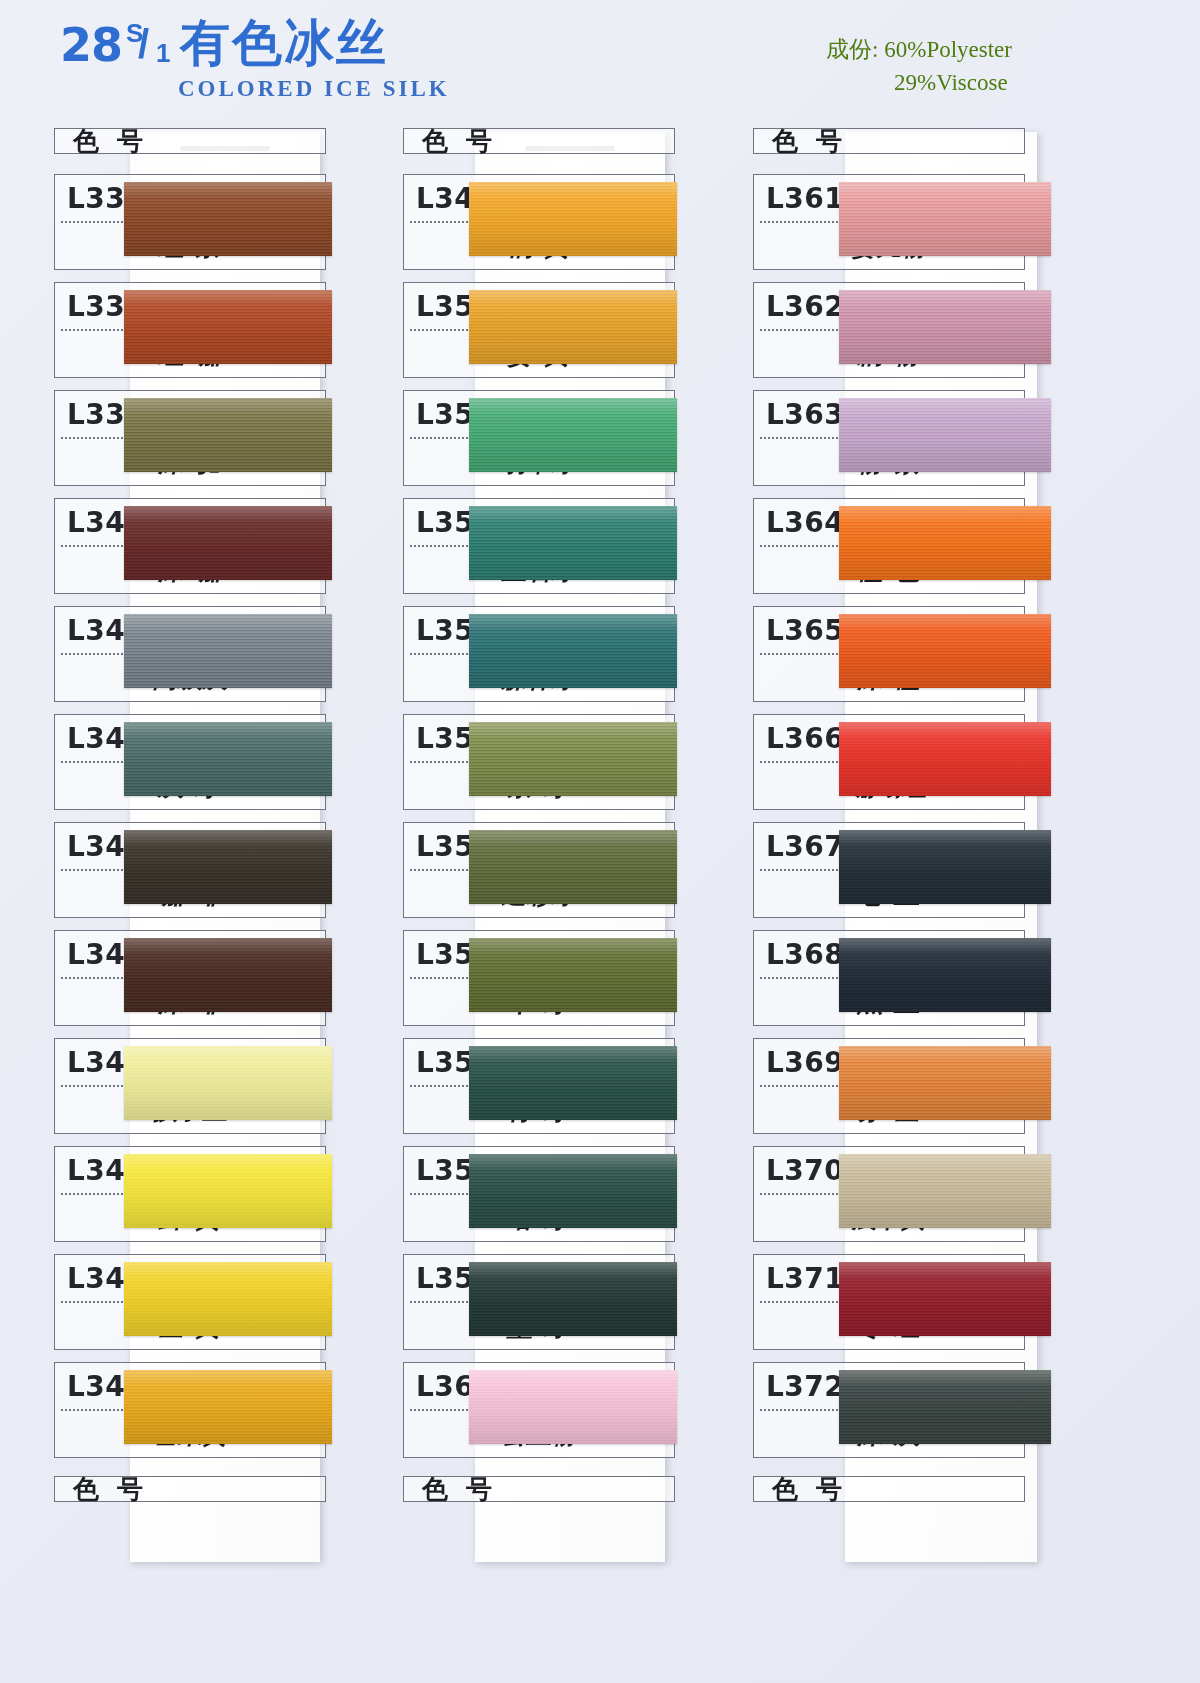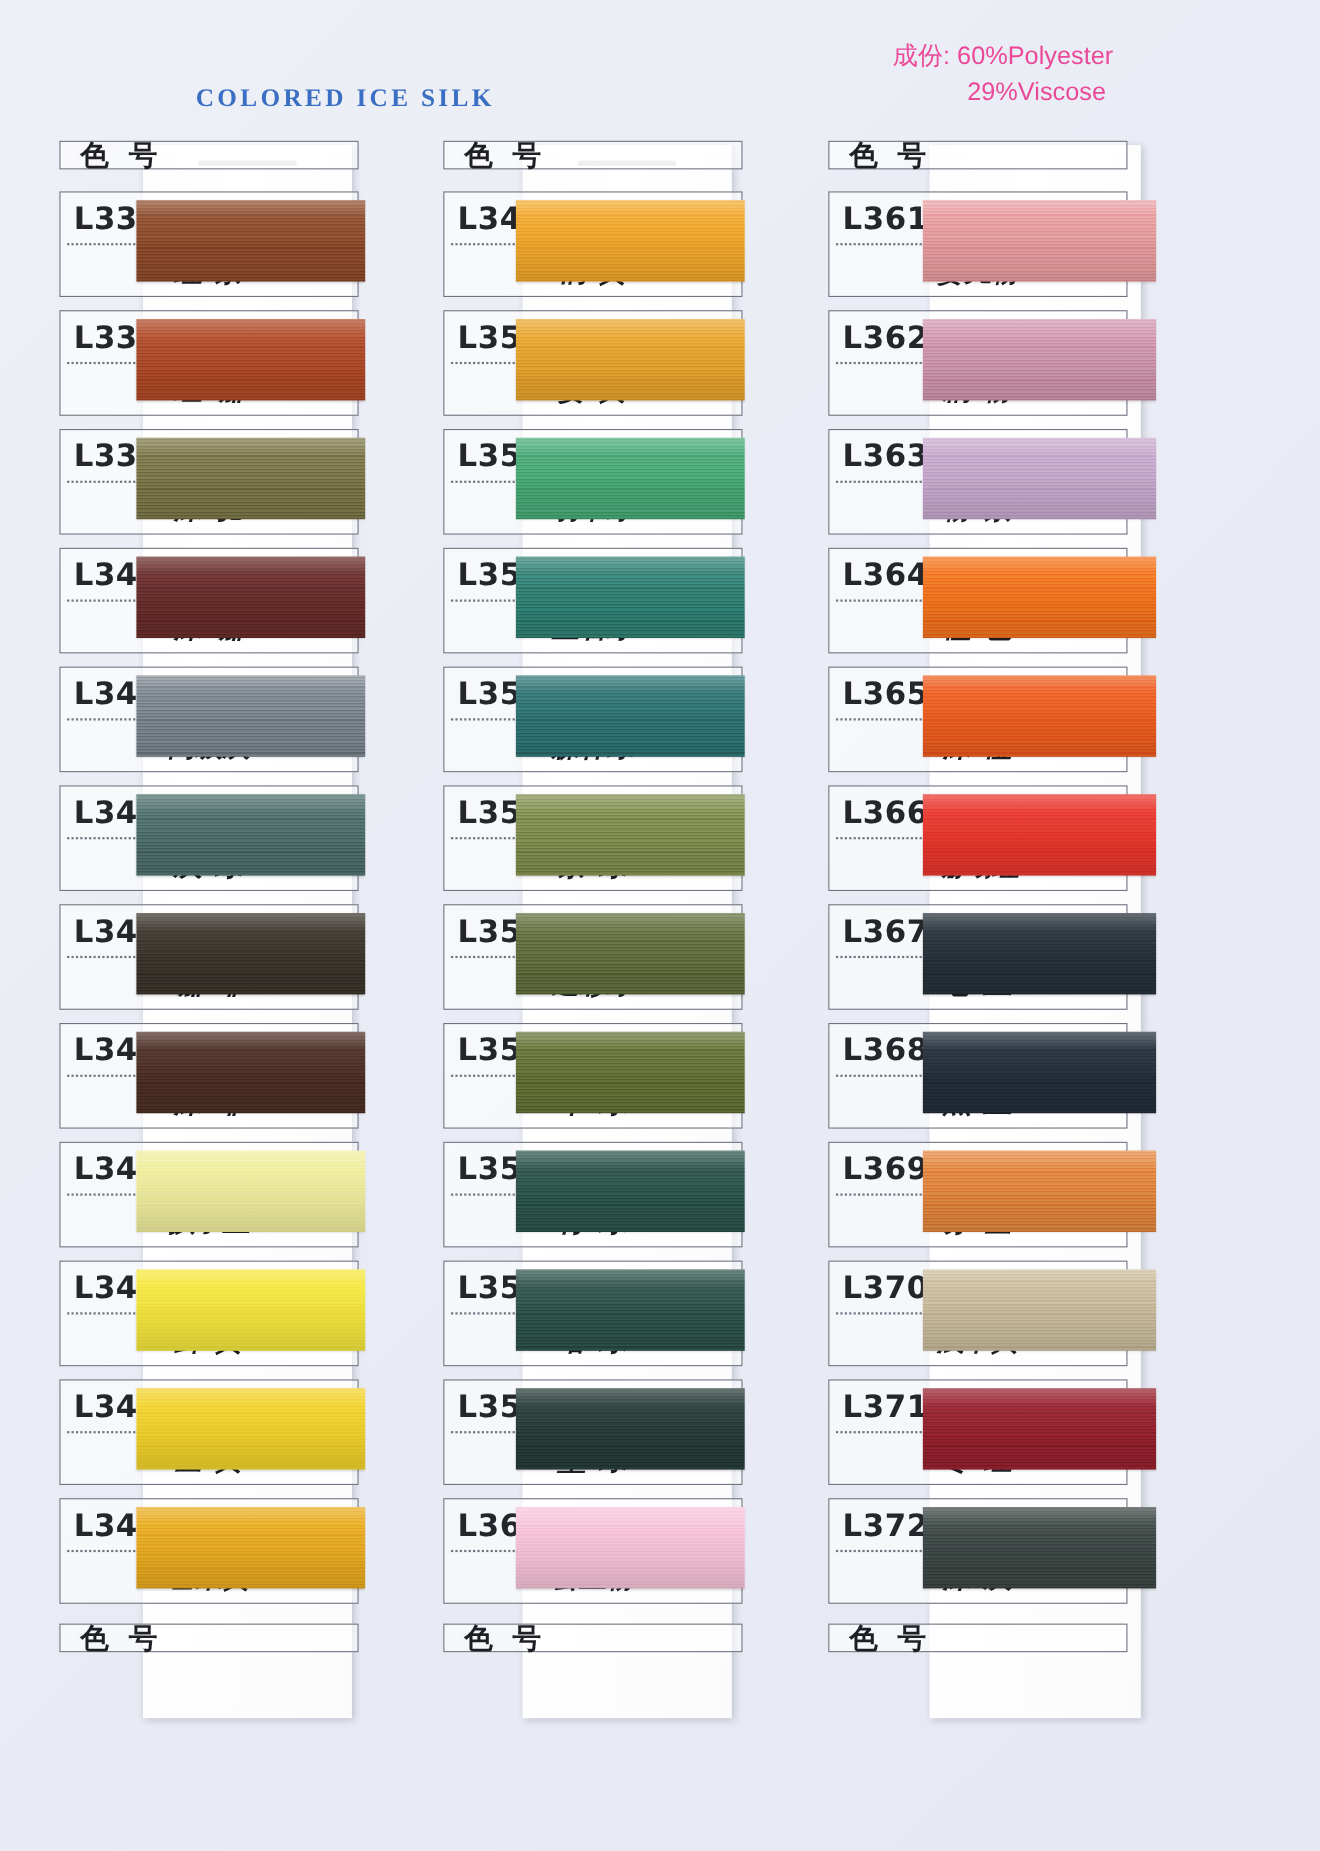--- a/index.html
+++ b/index.html
@@ -24,22 +24,22 @@
     font-family:"DejaVu Sans","Liberation Sans",sans-serif;
     font-size:50px;font-weight:700;color:#2f6dd0;line-height:1;margin-left:8px;letter-spacing:2px;
   }
   .brand-sub{
     position:absolute;left:178px;top:76px;
     font-family:"Liberation Serif","DejaVu Serif",serif;
     font-size:23px;font-weight:700;color:#3b6fc4;letter-spacing:3px;
   }
   #composition{
     position:absolute;right:188px;top:34px;text-align:left;
-    font-family:Liberation Sans, sans-serif;
-    font-size:23px;color:#ec4899;line-height:1.42;white-space:nowrap;
+    font-family:Liberation Serif, serif;
+    font-size:23px;color:#4d7c0f;line-height:1.42;white-space:nowrap;
   }
   #composition .l2{padding-left:68px;}
 
   
   .column{position:absolute;top:128px;width:330px;height:1445px;}
   #col-1{left:48px;}
   #col-2{left:397px;}
   #col-3{left:747px;}
 
   
@@ -114,20 +114,29 @@
   
   .card-tab{
     position:absolute;top:14px;left:50px;width:90px;height:5px;
     background:rgba(140,145,160,.35);border-radius:3px;
   }
 </style>
 </head>
 <body>
 
 <div id="header">
+  <div class="brand">
+    <span class="count">28</span>
+    <span class="sup">
+      <span class="s">S</span>
+      <span class="slash">/</span>
+      <span class="one">1</span>
+    </span>
+    <span class="cn">有色冰丝</span>
+  </div>
   <div class="brand-sub">COLORED ICE SILK</div>
 
   <div id="composition">
     <div class="l1">成份: 60%Polyester</div>
     <div class="l2">29%Viscose</div>
   </div>
 </div>
 
 <div class="column" id="col-1">
   <div class="card-strip">

